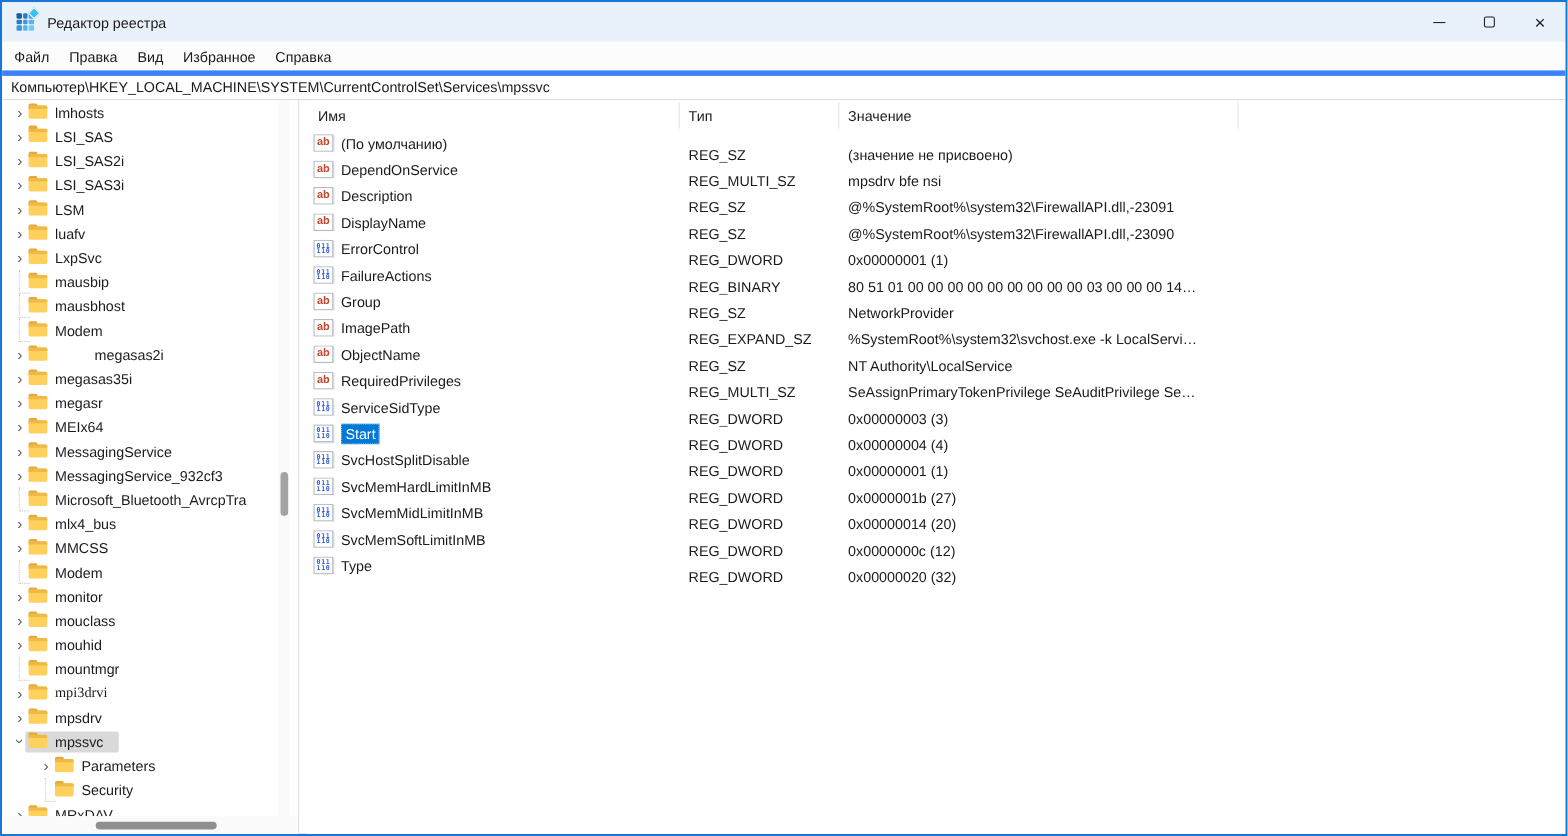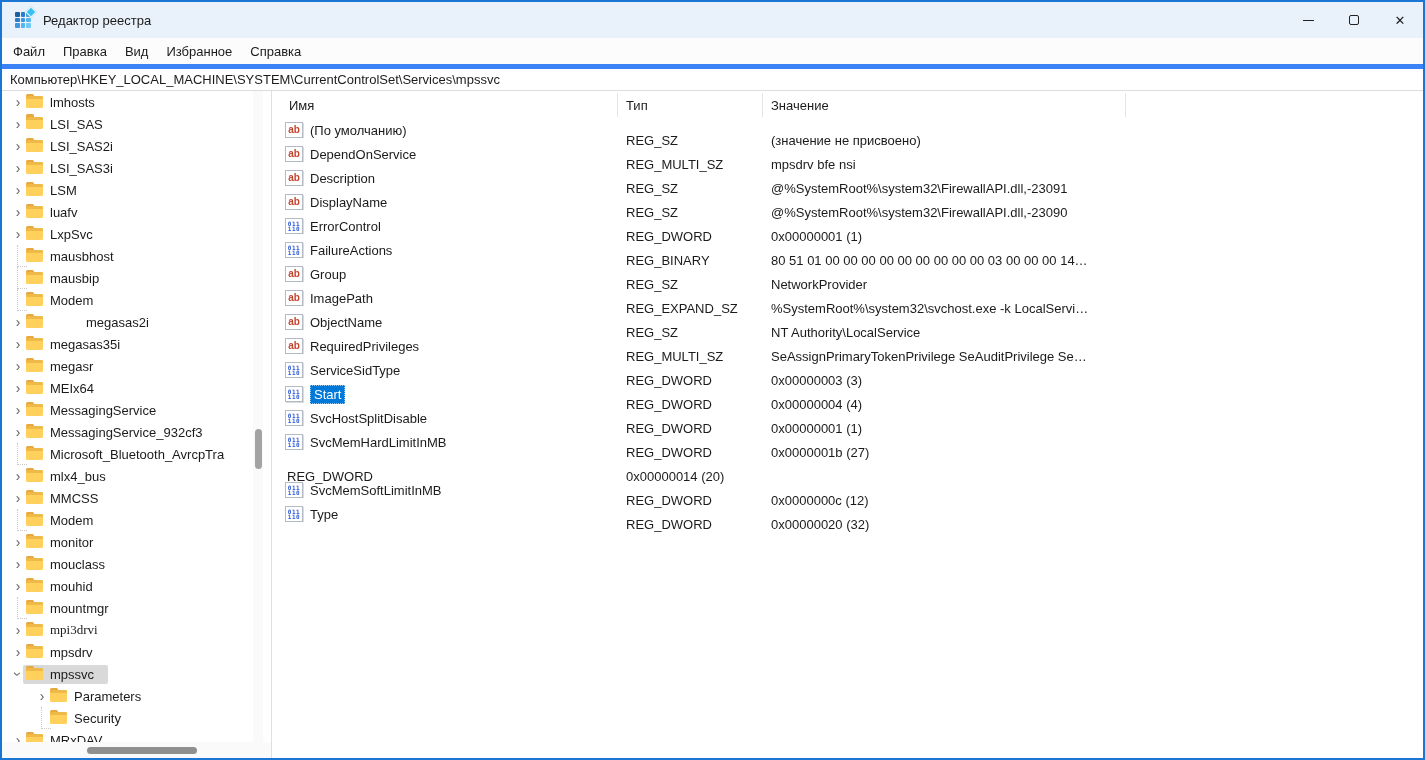--- a/index.html
+++ b/index.html
@@ -183,28 +183,28 @@
             <span class="chev col"><span class="g">›</span></span>
             <span style="display: flex; align-items: center;">
               <span class="folder"></span>
               <span>LxpSvc</span>
             </span>
           </div>
           <div class="trow">
             <span class="chev leaf"></span>
             <span style="display: flex; align-items: center;">
               <span class="folder"></span>
+              <span>mausbip</span>
+            </span>
+          </div>
+          <div class="trow">
+            <span class="chev leaf"></span>
+            <span style="display: flex; align-items: center;">
+              <span class="folder"></span>
               <span>mausbhost</span>
-            </span>
-          </div>
-          <div class="trow">
-            <span class="chev leaf"></span>
-            <span style="display: flex; align-items: center;">
-              <span class="folder"></span>
-              <span>mausbip</span>
             </span>
           </div>
           <div class="trow">
             <span class="chev leaf"></span>
             <span style="display: flex; align-items: center;">
               <span class="folder"></span>
               <span>Modem</span>
             </span>
           </div>
           <div class="trow">
@@ -487,20 +487,27 @@
               <span class="ric dword">
                 <i>011</i>
                 <i>110</i>
               </span>
               <span>SvcMemHardLimitInMB</span>
             </div>
             <div class="tcell">REG_DWORD</div>
             <div class="valcell">0x0000001b (27)</div>
           </div>
           <div class="vrow">
+            <div class="ncell">
+              <span class="ric dword">
+                <i>011</i>
+                <i>110</i>
+              </span>
+              <span>SvcMemMidLimitInMB</span>
+            </div>
             <div class="tcell">REG_DWORD</div>
             <div class="valcell">0x00000014 (20)</div>
           </div>
           <div class="vrow">
             <div class="ncell">
               <span class="ric dword">
                 <i>011</i>
                 <i>110</i>
               </span>
               <span>SvcMemSoftLimitInMB</span>

